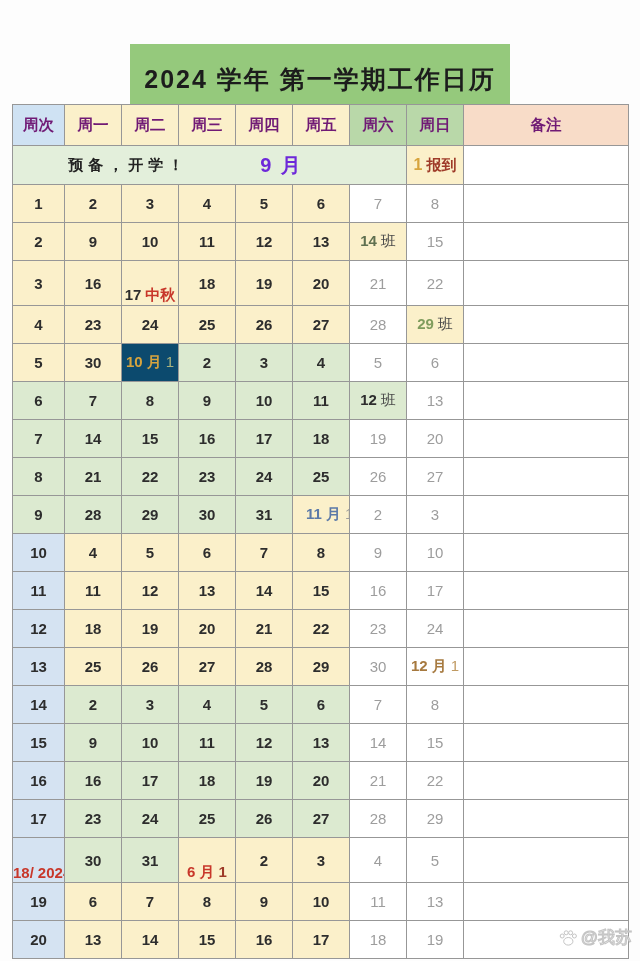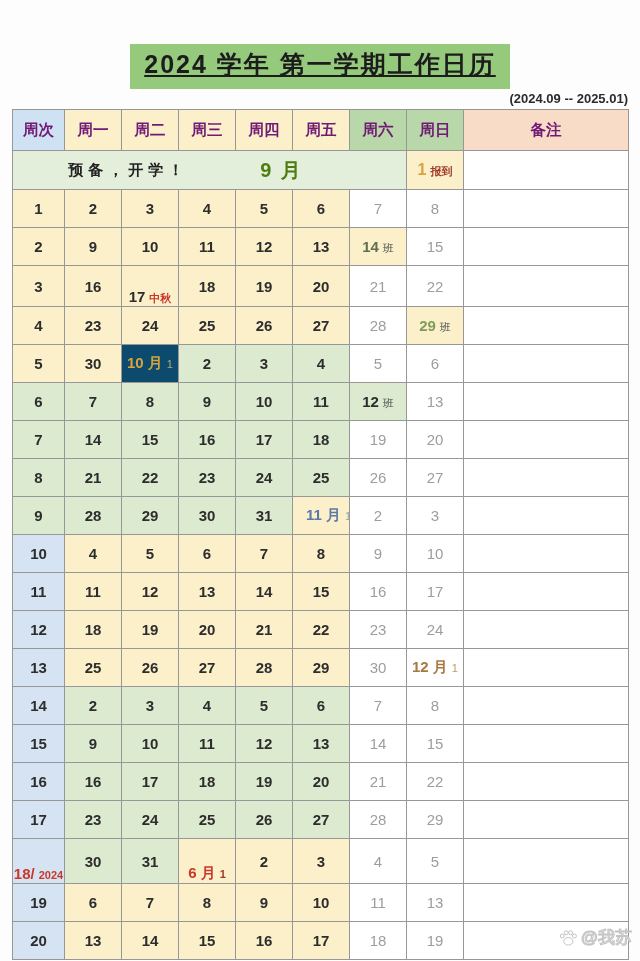--- a/index.html
+++ b/index.html
@@ -11,22 +11,21 @@
     overflow:hidden;
   }
   .title-wrap{padding-top:44px;text-align:center;}
   .title-banner{
     display:inline-block;
     background:#95c97c;
     color:#1c1c1c;
     font-size:25px;
     font-weight:700;
     letter-spacing:2px;
-    padding:4px 14px 8px 14px;
-    text-decoration:underline;
+    padding:19px 14px 8px 14px;
   }
   .date-range{
     width:616px;
     margin:2px 12px 3px 12px;
     text-align:right;
     font-size:13px;
     font-weight:600;
     color:#2b2b2b;
   }
   table.cal{
@@ -66,52 +65,51 @@
   .t-blue{color:#5b79a8;margin-left:13px;}
   .t-brown{color:#a6793f;}
   .t-brownlight{color:#c09a62;}
   .t-red{color:#c8372a;margin-top:25px;}
   .t-darkred{color:#9e3a28;}
   .t-green{color:#7f9c5d;}
   .t-olivedark{color:#5f7050;}
   .t-sath{color:#6d7f6d;}
   .b{font-weight:700;}
   .main{display:inline-block;}
-  .small{display:inline-block;font-size:11px;margin-left:4px;}
+  .small{display:inline-block;font-size:15px;margin-left:4px;}
   
   .month-merged-inner{
     display:flex;align-items:center;justify-content:center;gap:72px;
     padding-right:48px;
   }
   .prep-note{
     font-size:15px;font-weight:700;color:#222;letter-spacing:5px;
   }
   .month-label{
-    font-size:20px;font-weight:700;color:#4d7c0f;letter-spacing:2px;
+    font-size:20px;font-weight:700;color:#6d28d9;letter-spacing:2px;
   }
   
   .watermark{
     position:absolute;right:8px;bottom:12px;
     display:flex;align-items:center;gap:3px;
     font-size:17px;font-weight:400;
     color:rgba(255,255,255,0.92);
     -webkit-text-stroke:1px #c4c4c4;
     text-shadow:0 0 1px #cfcfcf;
   }
 </style>
 </head>
 <body>
 
 <div class="page">
 
   <div class="title-wrap">
     <div class="title-banner">2024 学年 第一学期工作日历</div>
   </div>
 
-  <div class="date-range">(2024.09 -- 2025.01)</div>
 
   <table class="cal">
     <colgroup>
       <col style="width:52px">
       <col style="width:57px">
         <col style="width:57px">
         <col style="width:57px">
       <col style="width:57px">
         <col style="width:57px">
         <col style="width:57px">

